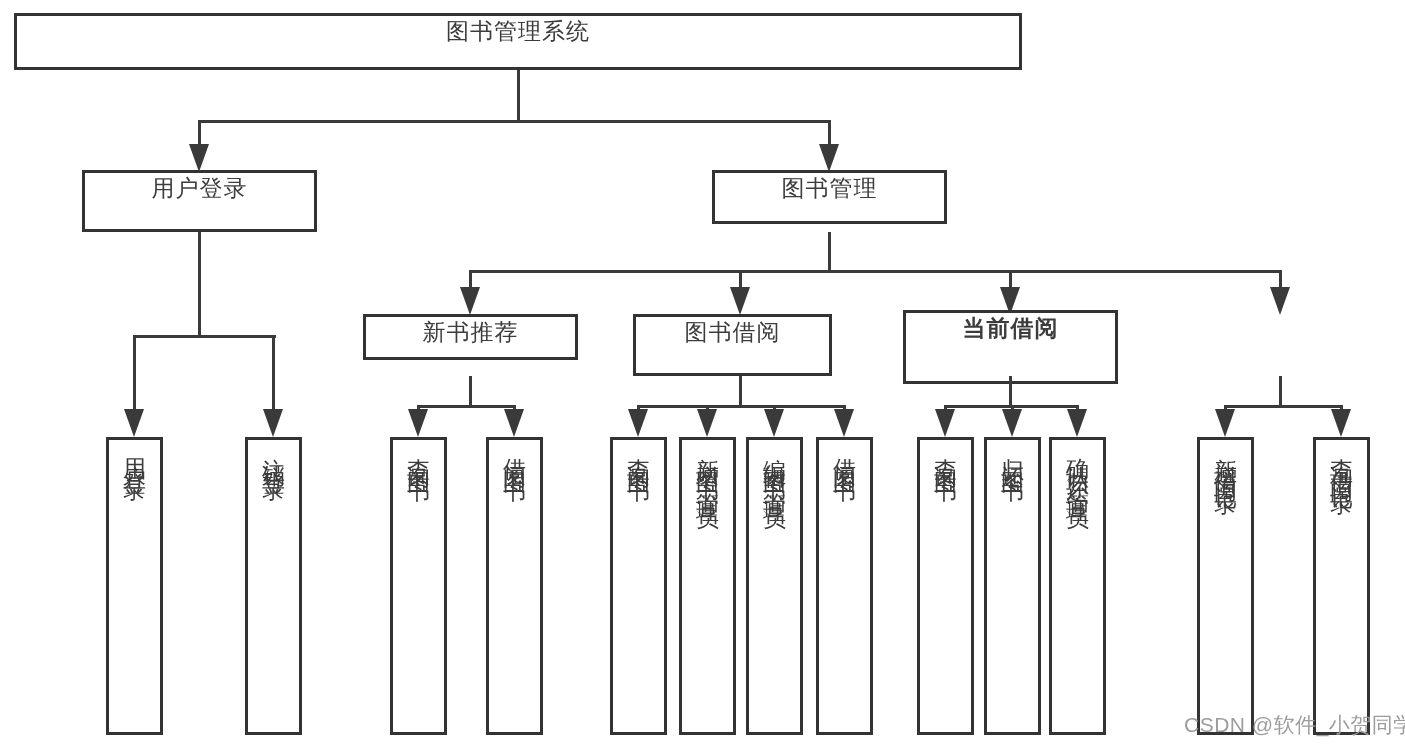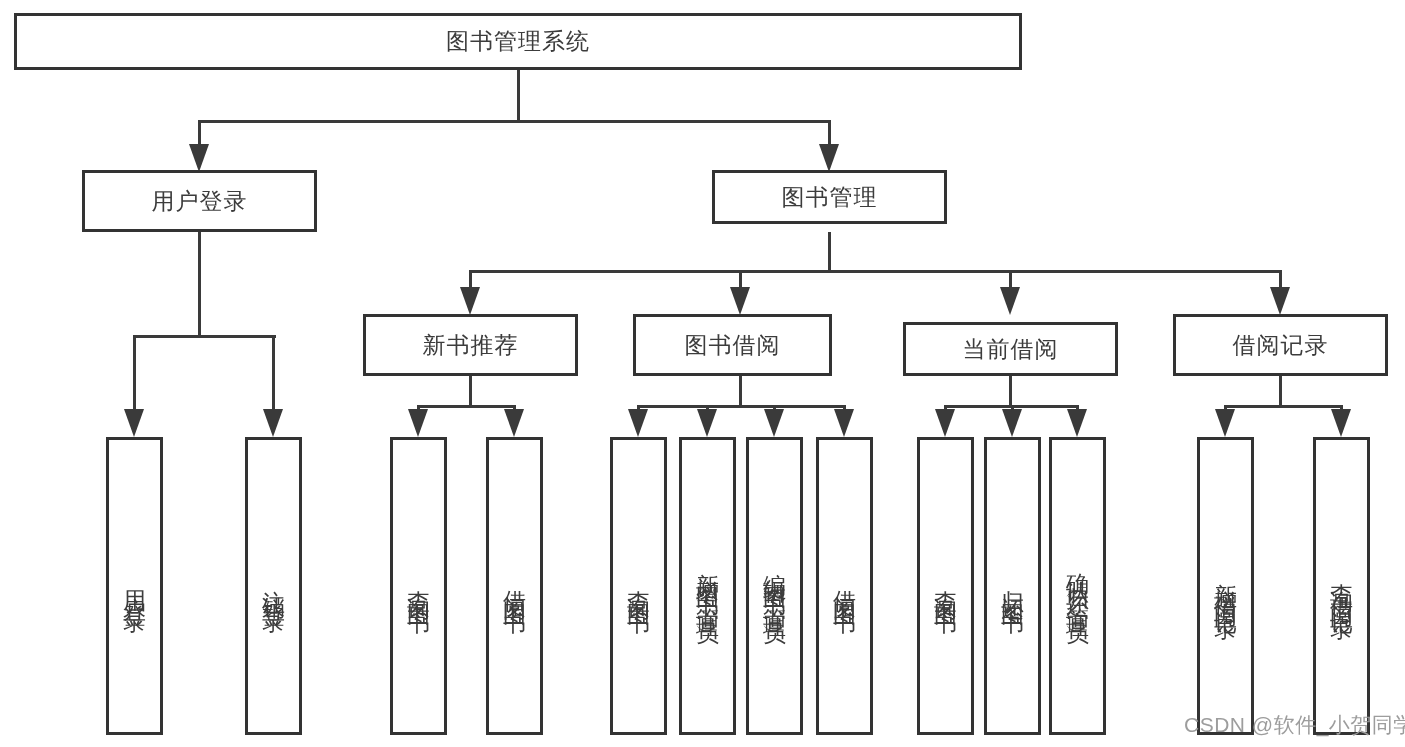--- a/index.html
+++ b/index.html
@@ -10,21 +10,21 @@
     background: #ffffff;
     font-family: "Liberation Sans", sans-serif;
     overflow: hidden;
   }
   .node {
     position: absolute;
     box-sizing: border-box;
     border: 3px solid #333333;
     background: #ffffff;
     display: flex;
-    align-items: center;
+    align-items: flex-start;
     justify-content: center;
     color: #3c3c3c;
     font-size: 23px;
     font-weight: 500;
     letter-spacing: 1px;
     text-align: center;
   }
   .leaf { width: 57px; top: 437px; height: 298px; }
   .leaf .vtext {
     writing-mode: vertical-rl;
@@ -87,31 +87,28 @@
   <div class="h" style="left:469px; top:270px; width:813px;"></div>
   <div class="v" style="left:469px;  top:270px; height:21px;"></div>
   <div class="arrow" style="left:460px;  top:287px;"></div>
   <div class="v" style="left:739px;  top:270px; height:21px;"></div>
   <div class="arrow" style="left:730px;  top:287px;"></div>
   <div class="v" style="left:1009px; top:270px; height:21px;"></div>
   <div class="arrow" style="left:1000px; top:287px;"></div>
   <div class="v" style="left:1279px; top:270px; height:21px;"></div>
   <div class="arrow" style="left:1270px; top:287px;"></div>
 
-  <div class="node" style="left:363px; top:314px; width:215px; height:62px;">
+  <div class="node" style="left:363px; top:314px; width:215px; height:46px;">
     <span>新书推荐</span>
   </div>
   <div class="node" style="left:633px; top:314px; width:199px; height:62px;">
     <span>图书借阅</span>
   </div>
-  <div class="node" style="left:903px; top:322px; width:215px; height:54px;">
+  <div class="node" style="left:903px; top:310px; width:215px; height:74px;font-weight:bold;">
     <span>当前借阅</span>
-  </div>
-  <div class="node" style="left:1173px; top:314px; width:215px; height:62px;">
-    <span>借阅记录</span>
   </div>
 
   <div class="v" style="left:469px; top:376px; height:29px;"></div>
   <div class="h" style="left:417px; top:405px; width:99px;"></div>
   <div class="v" style="left:417px; top:405px; height:8px;"></div>
   <div class="arrow" style="left:408px; top:409px;"></div>
   <div class="v" style="left:513px; top:405px; height:8px;"></div>
   <div class="arrow" style="left:504px; top:409px;"></div>
 
   <div class="v" style="left:739px; top:376px; height:29px;"></div>

